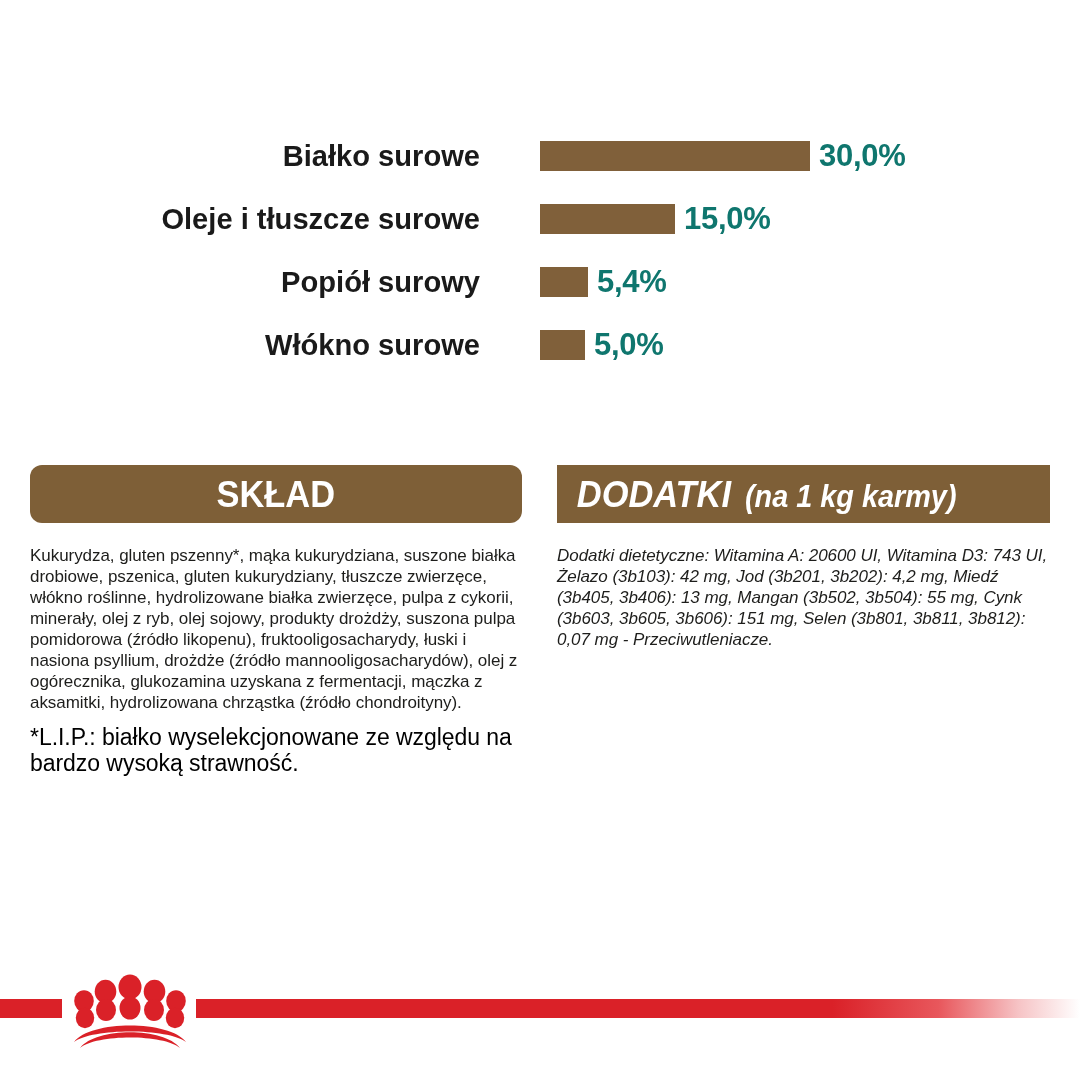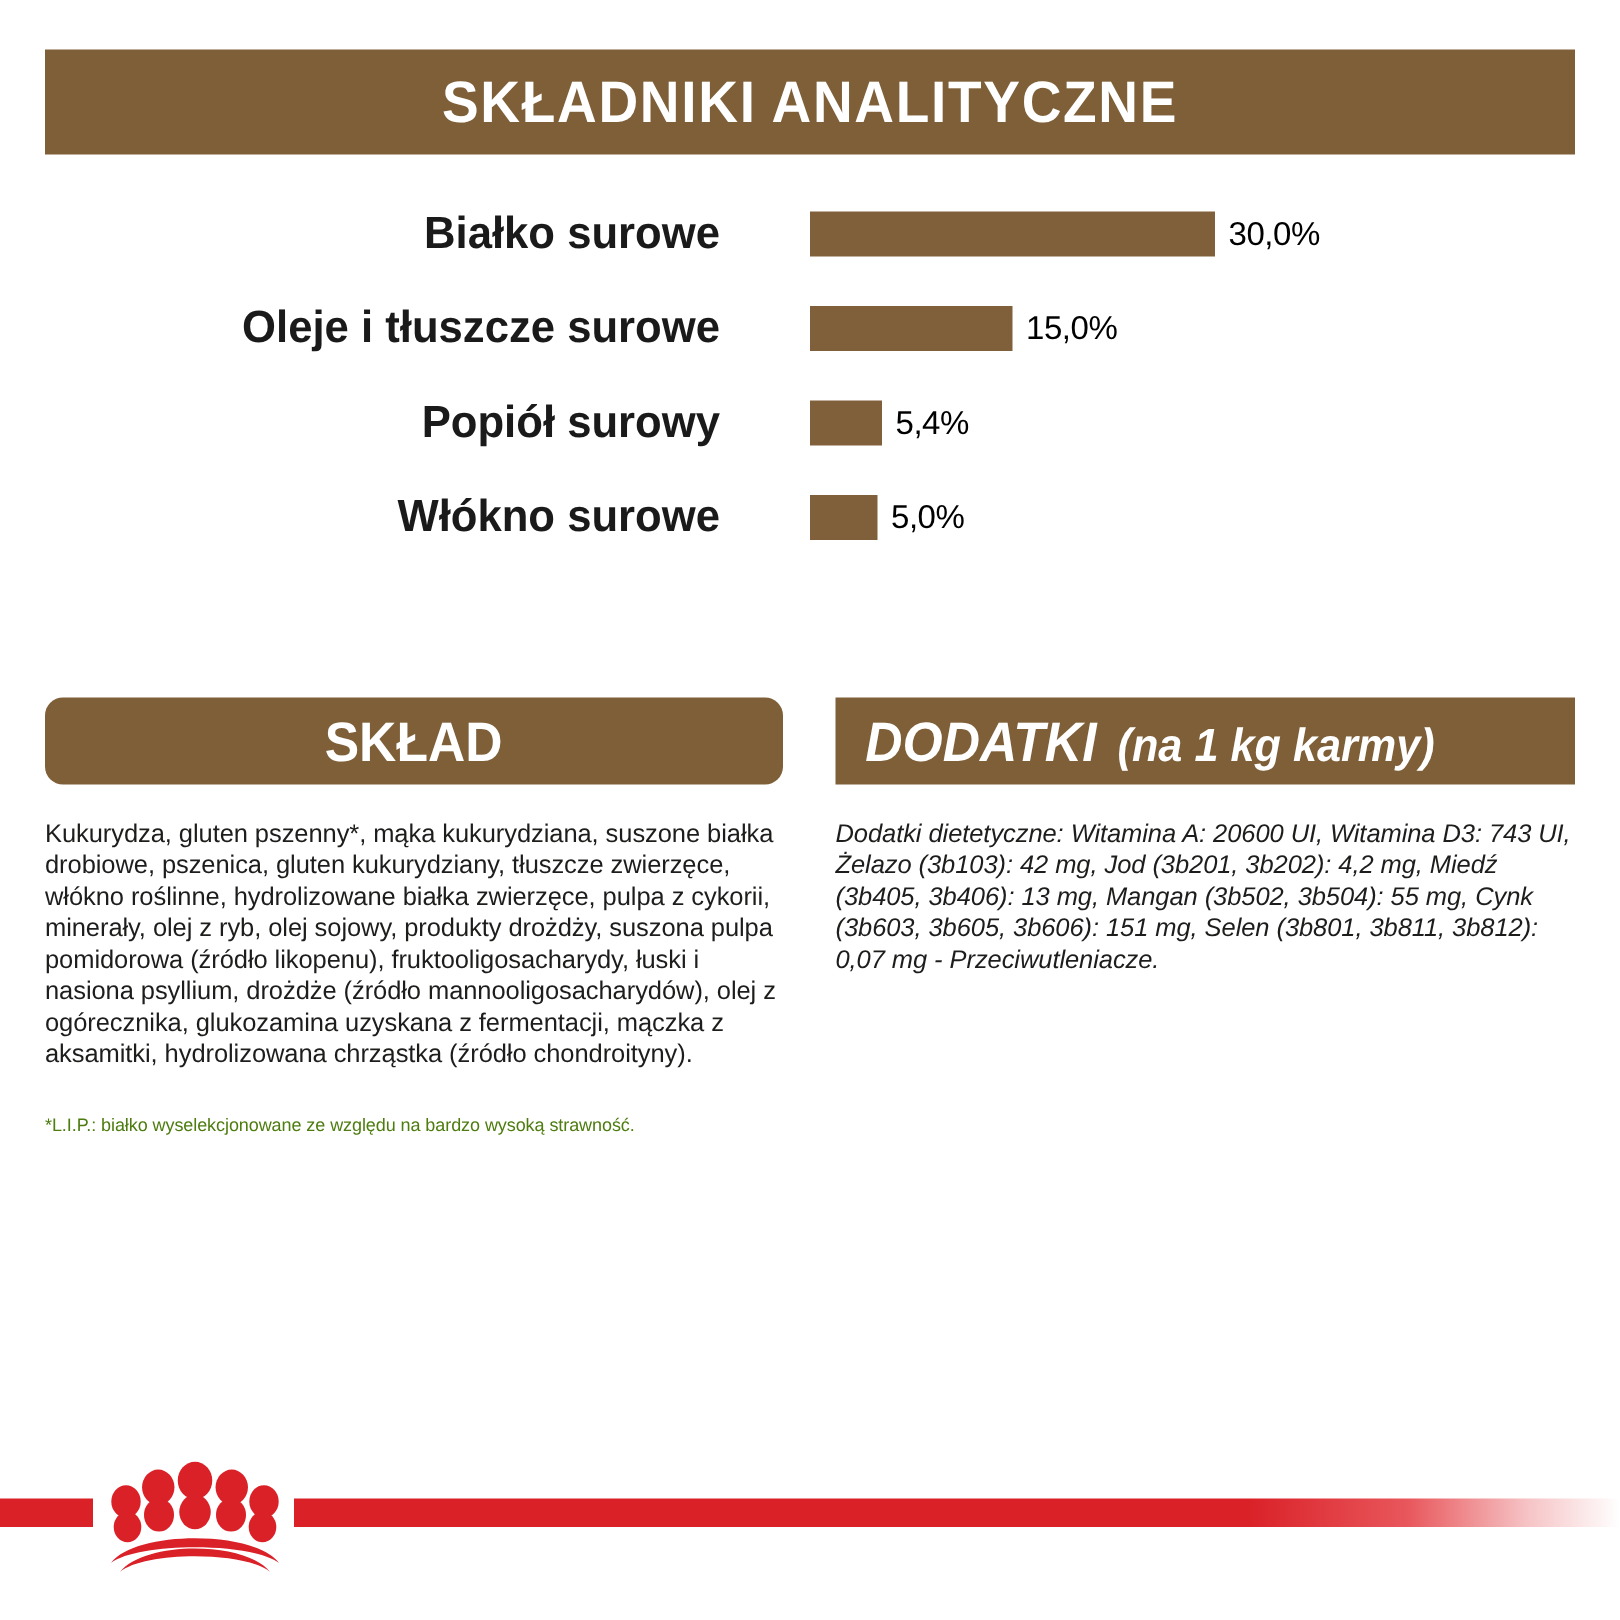--- a/index.html
+++ b/index.html
@@ -72,23 +72,23 @@
     position: absolute;
     left: 540px;
     display: flex;
     align-items: center;
   }
   .chart-bar {
     height: 30px;
     background: #80603a;
   }
   .chart-value {
-    font-size: 22px;
-    font-weight: normal;
-    color: #000000;
+    font-size: 31px;
+    font-weight: bold;
+    color: #0f766e;
     margin-left: 9px;
     white-space: nowrap;
     letter-spacing: -0.3px;
   }
 
   
   .columns {
     position: absolute;
     left: 0;
     top: 465px;
@@ -137,24 +137,24 @@
   }
 
   .col-body {
     margin-top: 22px;
     font-size: 17px;
     line-height: 21px;
     color: #1d1d1b;
     letter-spacing: -0.05px;
   }
   .col-note {
-    margin-top: 25px;
-    font-size: 12px;
+    margin-top: 12px;
+    font-size: 23px;
     line-height: 25.5px;
-    color: #4d7c0f;
+    color: #000000;
     letter-spacing: -0.05px;
   }
 
   
   .footer {
     position: absolute;
     left: 0;
     bottom: 0;
     width: 1080px;
     height: 110px;
@@ -181,23 +181,20 @@
     top: 0px;
     width: 124px;
     height: 78px;
   }
 </style>
 </head>
 <body>
 
 <div class="page">
 
-  <div class="main-banner">
-    <div class="main-banner-title">SKŁADNIKI ANALITYCZNE</div>
-  </div>
 
   <div class="chart">
 
     <div class="chart-row">
       <div class="chart-label">Białko surowe</div>
       <div class="chart-bar-wrap">
         <div class="chart-bar" style="width:270px"></div>
         <div class="chart-value">30,0%</div>
       </div>
     </div>

